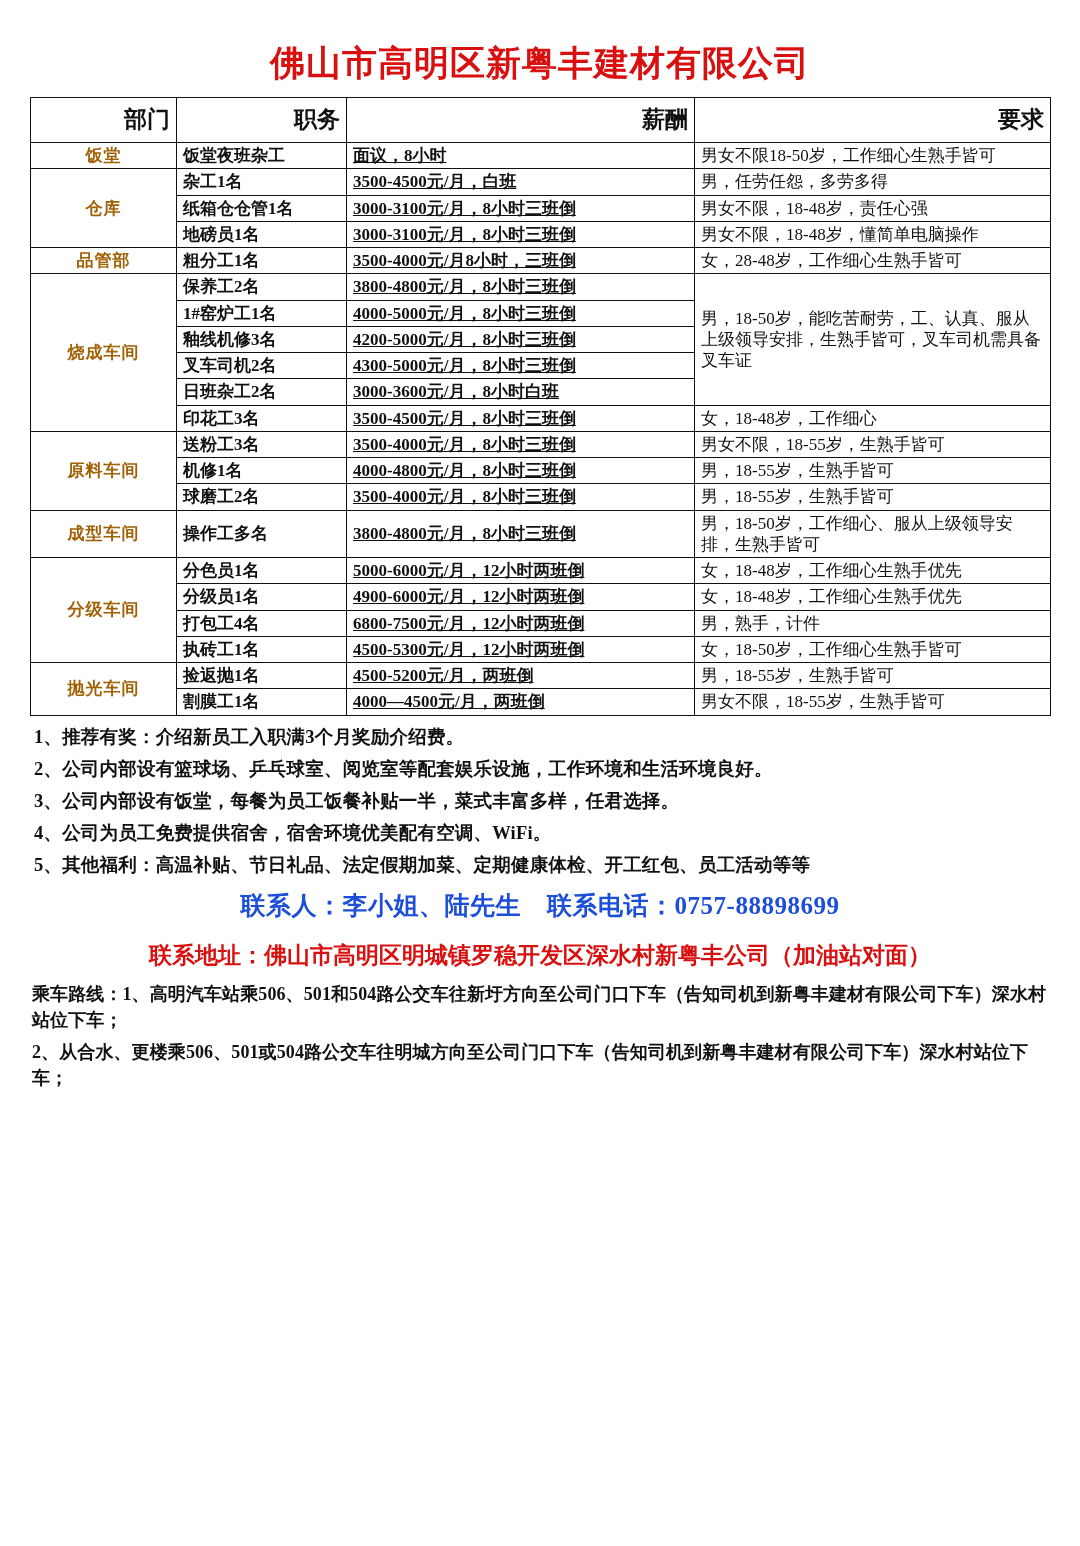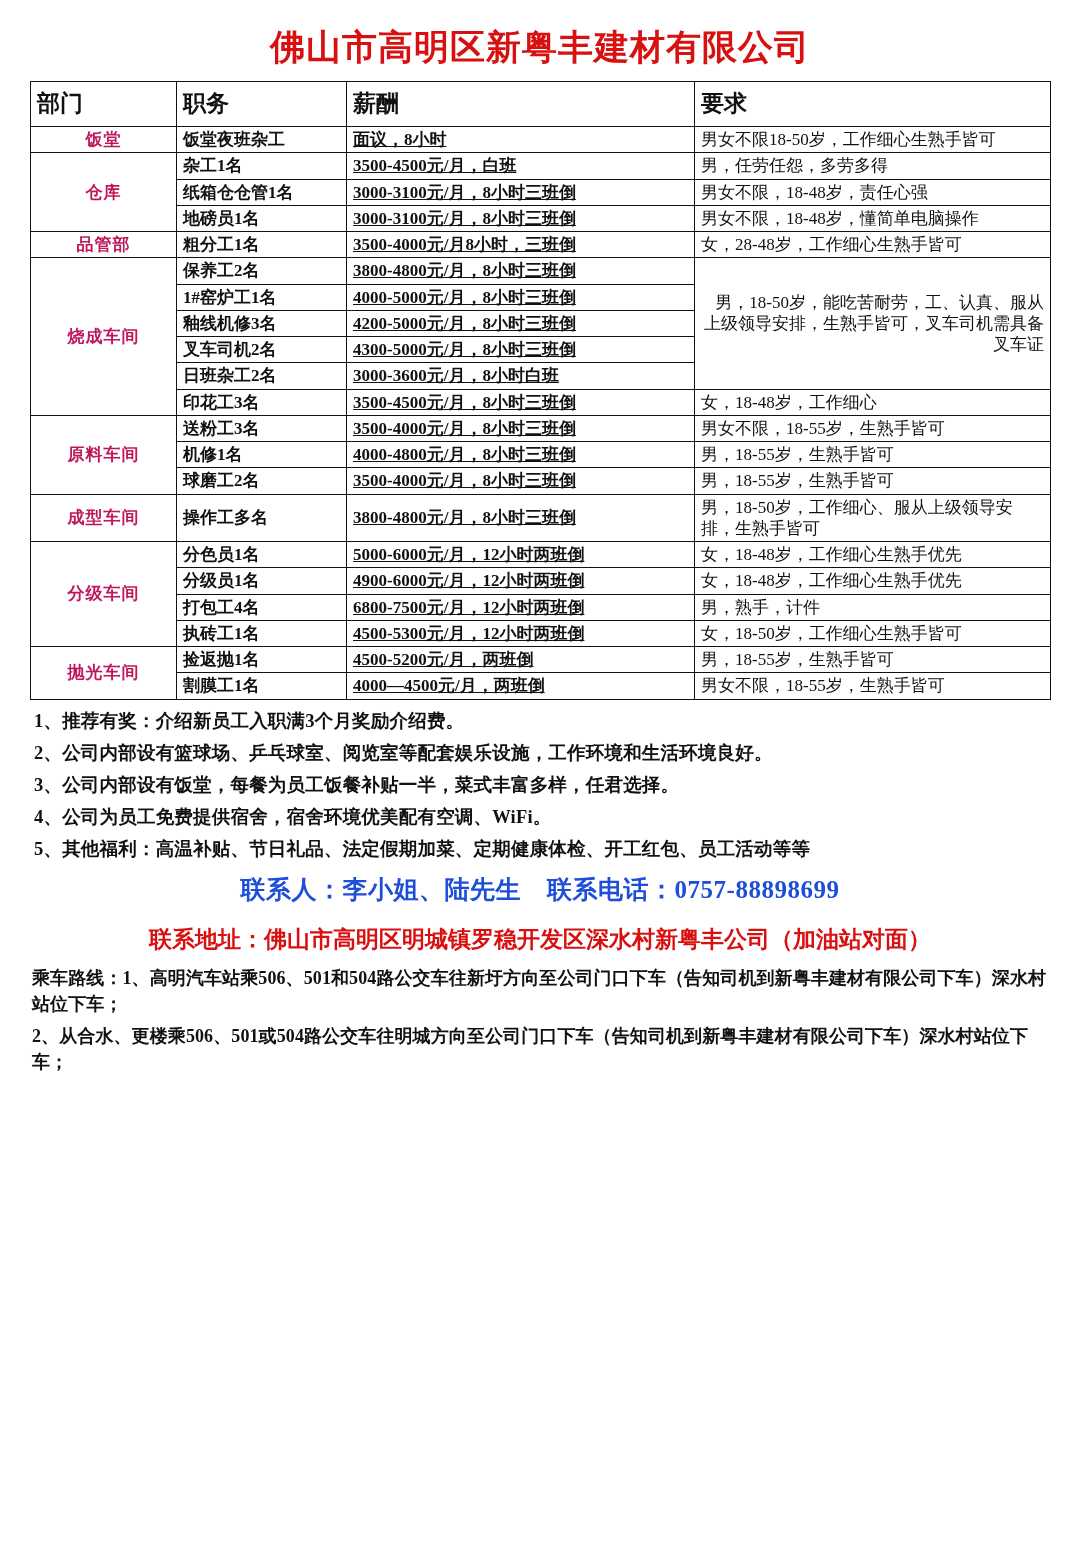--- a/index.html
+++ b/index.html
@@ -12,21 +12,21 @@
     height: 1546px;
     font-family: "Liberation Serif", "DejaVu Serif", serif;
     color: #111;
     position: relative;
     overflow: hidden;
   }
   .page {
     width: 1080px;
     height: 1546px;
     box-sizing: border-box;
-    padding: 20px 30px 10px 30px;
+    padding: 36px 30px 10px 30px;
     position: relative;
     border-radius: 15px;
   }
   .title {
     text-align: center;
     color: #d81010;
     font-weight: bold;
     font-size: 35px;
     letter-spacing: 1px;
     margin: 4px 0 10px 0;
@@ -41,29 +41,29 @@
   table.jobs td, table.jobs th {
     border: 1px solid #111;
     padding: 2px 6px;
     vertical-align: middle;
     font-size: 17px;
     line-height: 1.25;
   }
   table.jobs th {
     font-size: 23px;
     font-weight: bold;
-    text-align: left;
+    text-align: right;
     height: 40px;
     color: #111;
   }
   td.dept {
     text-align: center;
     font-weight: bold;
     font-size: 23px;
-    color: #be185d;
+    color: #a16207;
     letter-spacing: 1px;
   }
   td.post {
     font-size: 19px;
     font-weight: bold;
     padding-left: 8px;
     white-space: nowrap;
   }
   td.pay {
     font-size: 19px;
@@ -71,21 +71,21 @@
     padding-left: 10px;
     white-space: nowrap;
     text-decoration: underline;
   }
   td.req {
     font-size: 16px;
     padding-left: 8px;
     line-height: 1.4;
   }
   td.req.center {
-    text-align: right;
+    text-align: left;
     margin-left: 24px;
   }
   .colw1 { width: 146px; }
   .colw2 { width: 170px; }
   .colw3 { width: 348px; }
   .colw4 { width: 356px; }
 
   .notes {
     margin: 10px 4px 0 4px;
   }

